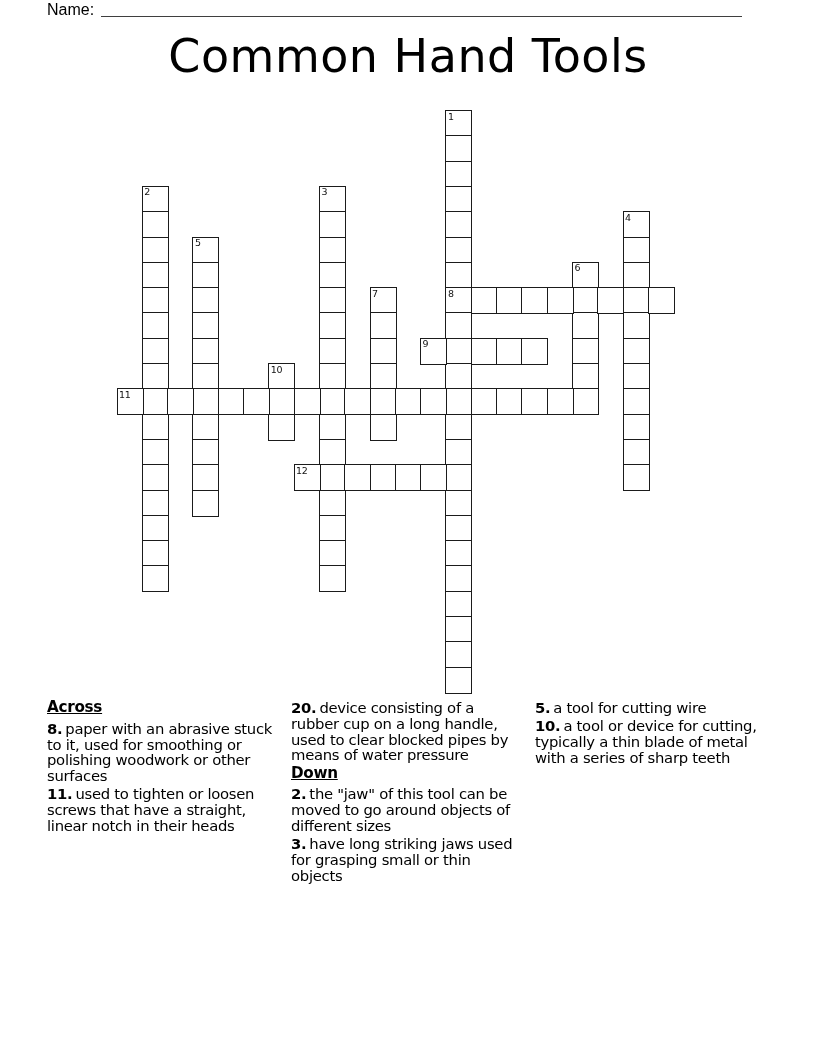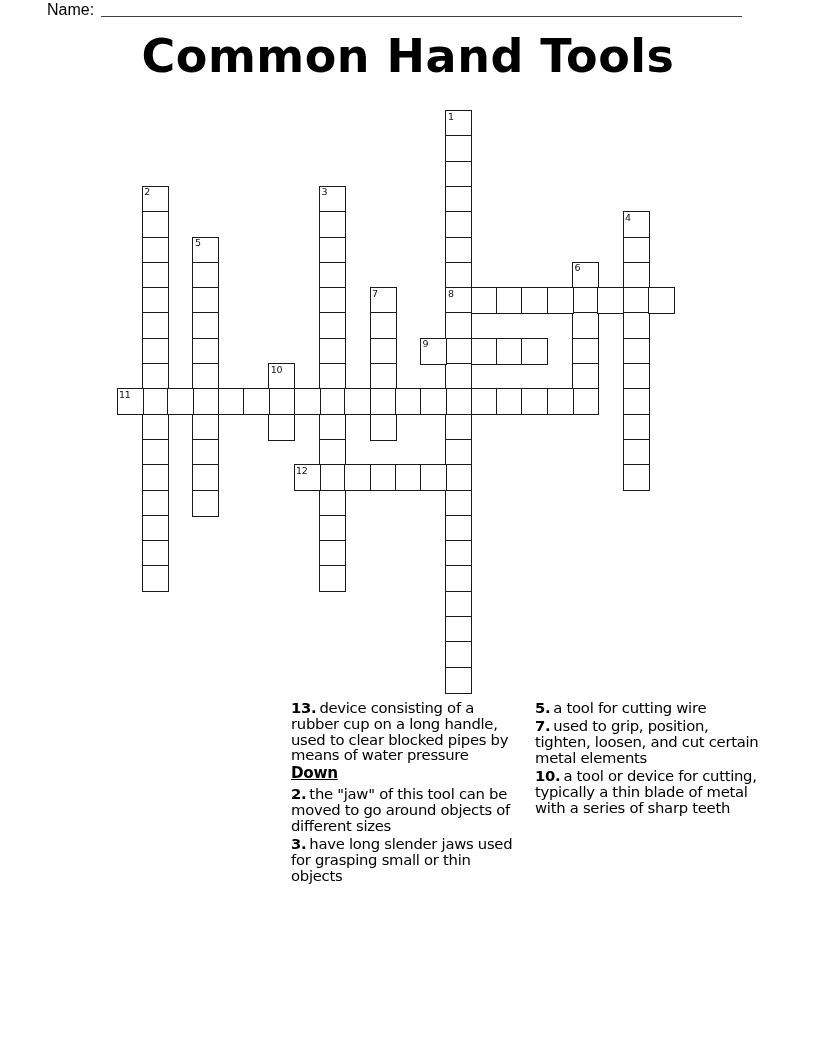--- a/index.html
+++ b/index.html
@@ -7,21 +7,21 @@
         font-family:"DejaVu Sans",sans-serif;color:#000;border-radius:12px;}
 
   
   .name-label{position:absolute;left:47px;top:1px;font-size:16px;
               font-family:"Liberation Sans",sans-serif;color:#000;}
   .name-line{position:absolute;left:101px;top:2px;width:641px;height:14px;
              border-bottom:1.6px solid #3f3f3f;}
 
   
   .title{position:absolute;left:0;right:0;top:31px;margin:0;text-align:center;
-         font-size:46px;font-weight:700;letter-spacing:.5px;line-height:1.1;}
+         font-size:46px;font-weight:400;letter-spacing:.5px;line-height:1.1;}
 
   
   #grid{position:absolute;left:116.5px;top:110px;width:559px;height:584px;}
   .cell{position:absolute;width:27px;height:27px;box-sizing:border-box;
         border:1.7px solid #1b1b1b;background:#fff;}
   .cell-num{position:absolute;left:1.5px;top:-0.5px;font-size:9.5px;line-height:11px;
             letter-spacing:-.3px;color:#111;}
 
   
   #clues{position:absolute;left:47px;top:700px;width:722px;display:flex;gap:11px;}
@@ -177,26 +177,28 @@
       <div class="cell" style="left: 177.1px; top: 354.2px;">
         <span class="cell-num">12</span>
       </div>
       <div class="cell" style="left: 227.7px; top: 354.2px;"></div>
       <div class="cell" style="left: 253px; top: 354.2px;"></div>
       <div class="cell" style="left: 278.3px; top: 354.2px;"></div>
       <div class="cell" style="left: 303.6px; top: 354.2px;"></div>
     </div>
   <div id="clues">
       <div class="clue-col">
+        <div class="clue-header">Across</div>
+        <p class="clue"><b>8.</b><span>paper with an abrasive stuck to it, used for smoothing or polishing woodwork or other surfaces</span></p>
+        <p class="clue"><b>11.</b><span>used to tighten or loosen screws that have a straight, linear notch in their heads</span></p>
       </div>
       <div class="clue-col">
-        <p class="clue"><b>13.</b><span>device consisting of a rubber cup on a long handle, used to clear blocked pipes by means of water pressure</span></p>
+        <p class="clue"><b>20.</b><span>device consisting of a rubber cup on a long handle, used to clear blocked pipes by means of water pressure</span></p>
         <div class="clue-header">Down</div>
         <p class="clue"><b>2.</b><span>the "jaw" of this tool can be moved to go around objects of different sizes</span></p>
-        <p class="clue"><b>3.</b><span>have long slender jaws used for grasping small or thin objects</span></p>
+        <p class="clue"><b>3.</b><span>have long striking jaws used for grasping small or thin objects</span></p>
       </div>
       <div class="clue-col">
         <p class="clue"><b>5.</b><span>a tool for cutting wire</span></p>
-        <p class="clue"><b>7.</b><span>used to grip, position, tighten, loosen, and cut certain metal elements</span></p>
         <p class="clue"><b>10.</b><span>a tool or device for cutting, typically a thin blade of metal with a series of sharp teeth</span></p>
       </div>
     </div>
 </div>
 
 </body></html>

